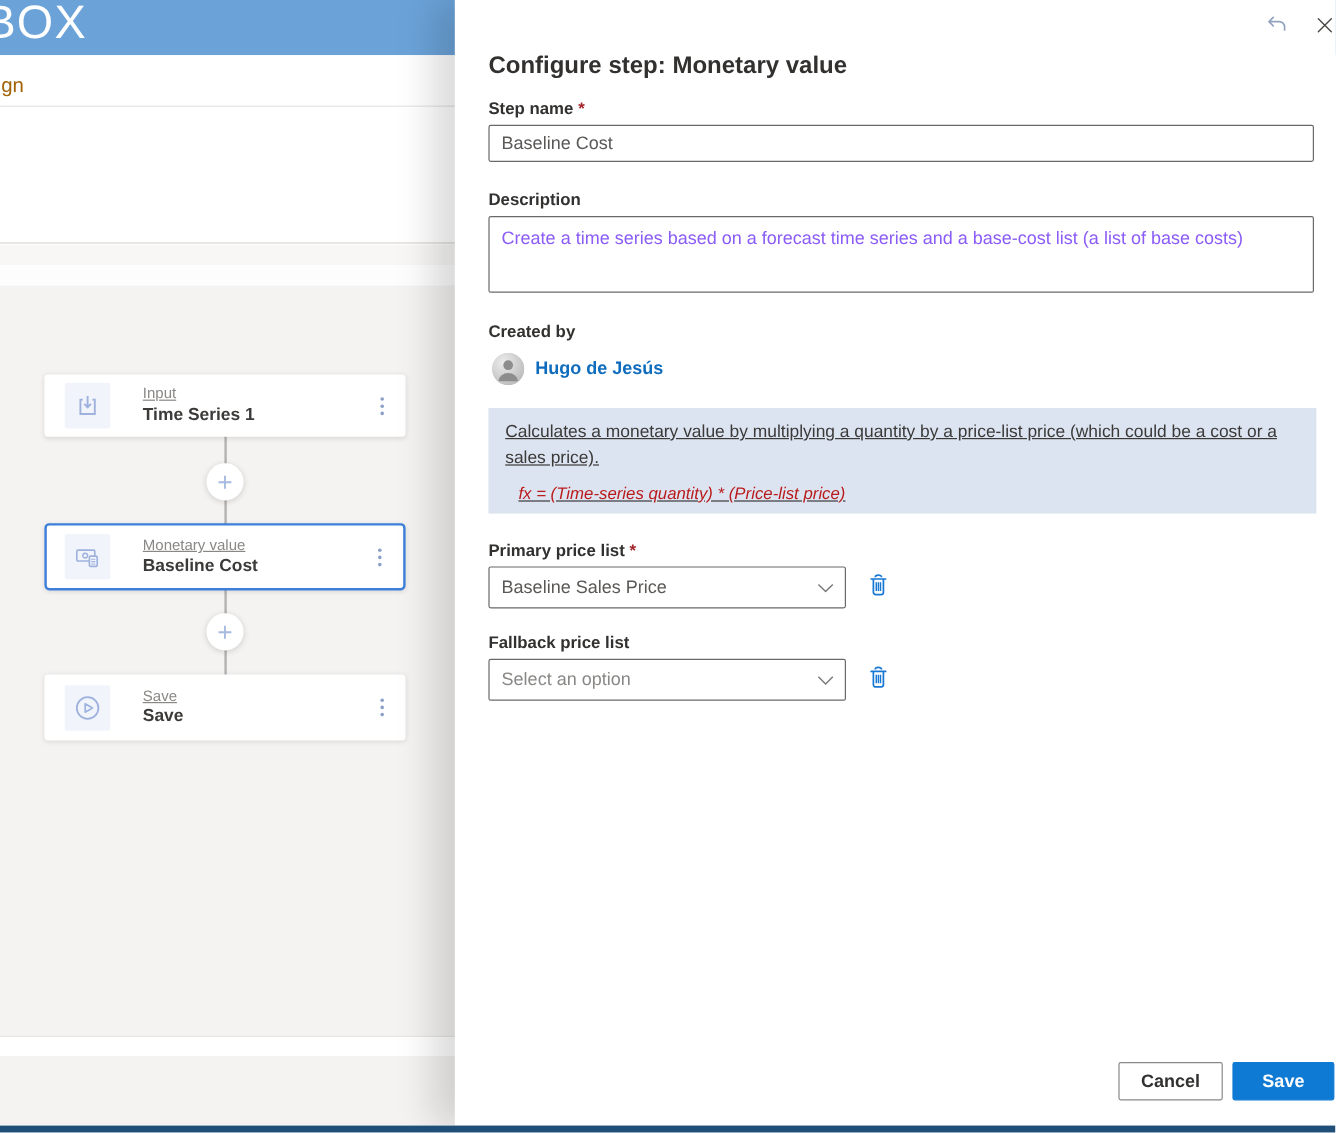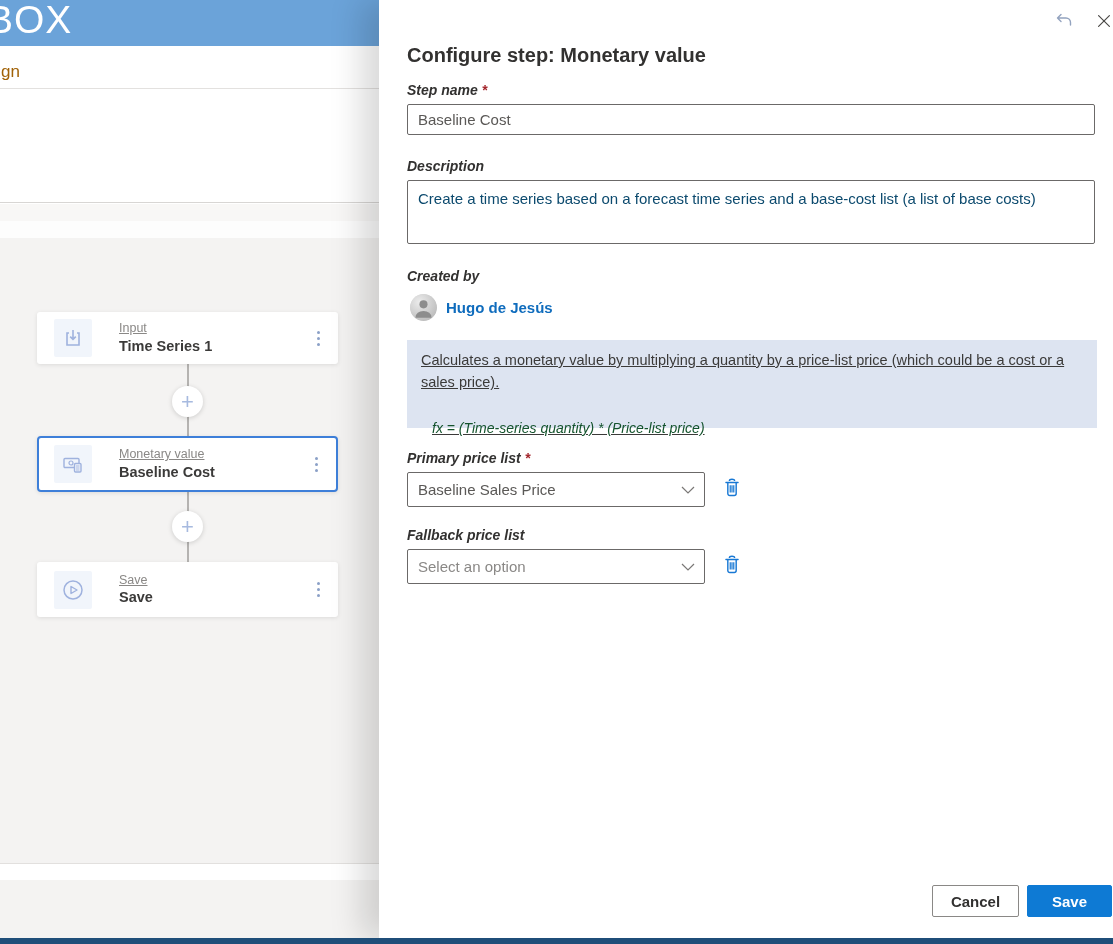--- a/index.html
+++ b/index.html
@@ -41,33 +41,33 @@
     line-height:29px; text-align:center; cursor:pointer; font-family:"Liberation Sans",sans-serif; }
   .add-1 { top:386px; } .add-2 { top:511px; }
 
   
   .panel { position:absolute; left:379px; top:0; width:746px; height:938px; background:#fff;
     box-shadow:-18px 0 30px rgba(0,0,0,0.15); z-index:40; }
   .icon-btn { position:absolute; top:7px; width:27px; height:27px; background:none; border:none; cursor:pointer;
     display:flex; align-items:center; justify-content:center; }
   .undo-btn { left:671px; } .close-btn { left:711px; }
   .panel-title { position:absolute; left:28px; top:44px; font-size:20px; font-weight:600; color:#323130; }
-  .flabel { position:absolute; left:28px; font-size:14px; font-weight:600; color:#323130;font-style:italic; }
+  .flabel { position:absolute; left:28px; font-size:14px; font-weight:600; color:#323130; }
   .req { color:#A4262C; margin-left:4px; font-weight:600; }
   .text-input { position:absolute; left:28px; width:688px; height:31px; border:1px solid #6b6968; border-radius:2px;
     padding:0 10px; font-size:15px; color:#5a5856; font-family:"Liberation Sans",sans-serif; background:#fff; }
   .text-area { position:absolute; left:28px; width:688px; height:64px; border:1px solid #6b6968; border-radius:2px;
-    padding:7px 10px; font-size:15px; color:#0c4a6e; font-family:"Liberation Sans",sans-serif; resize:none; line-height:1.4; }
+    padding:7px 10px; font-size:15px; color:#8b5cf6; font-family:"Liberation Sans",sans-serif; resize:none; line-height:1.4; }
   .avatar { position:absolute; left:31px; top:294px; width:27px; height:27px; border-radius:50%; overflow:hidden;
     box-shadow:inset 0 0 0 1px rgba(0,0,0,0.15); }
   .user-link { position:absolute; left:67px; top:299px; font-size:15px; font-weight:600; color:#0F6CBD;
     text-decoration:none; cursor:pointer; }
   .info-box { position:absolute; left:28px; top:340px; width:690px; height:88px; background:#DDE4F1;
     padding:9px 14px; font-size:14.5px; color:#3b3a39; line-height:1.55;text-decoration:underline; }
-  .info-formula { margin-top:24px; padding-left:11px; font-style:italic; font-size:14px; color:#14532d; }
+  .info-formula { margin-top:7px; padding-left:11px; font-style:italic; font-size:14px; color:#b91c1c; }
   .select { position:absolute; left:28px; width:298px; height:35px; border:1px solid #6b6968; border-radius:2px;
     background:#fff; display:flex; align-items:center; justify-content:space-between; padding:0 9px 0 10px; cursor:pointer; }
   .select-value { font-size:15px; color:#5a5856; }
   .select-value.placeholder { color:#8a8886; }
   .trash-btn { position:absolute; left:341px; width:24px; height:24px; background:none; border:none; cursor:pointer; padding:0; }
   .btn { position:absolute; top:885px; height:32px; border-radius:2px; font-size:15px; font-weight:600;
     font-family:"Liberation Sans",sans-serif; cursor:pointer; }
   .btn-cancel { left:553px; width:87px; background:#fff; border:1px solid #8a8886; color:#323130; }
   .btn-save { left:648px; width:85px; background:#0E7AD4; border:1px solid #0E7AD4; color:#fff; }
 

